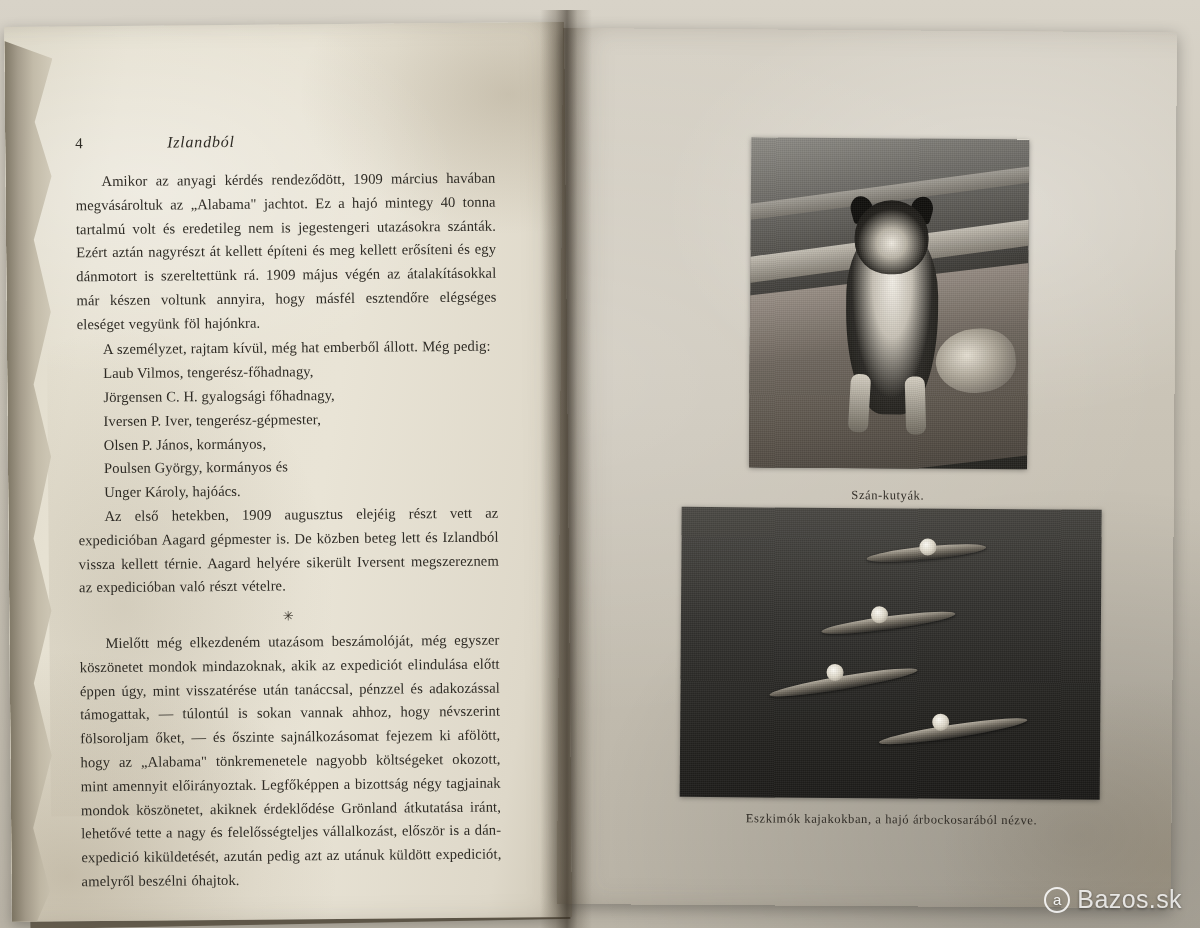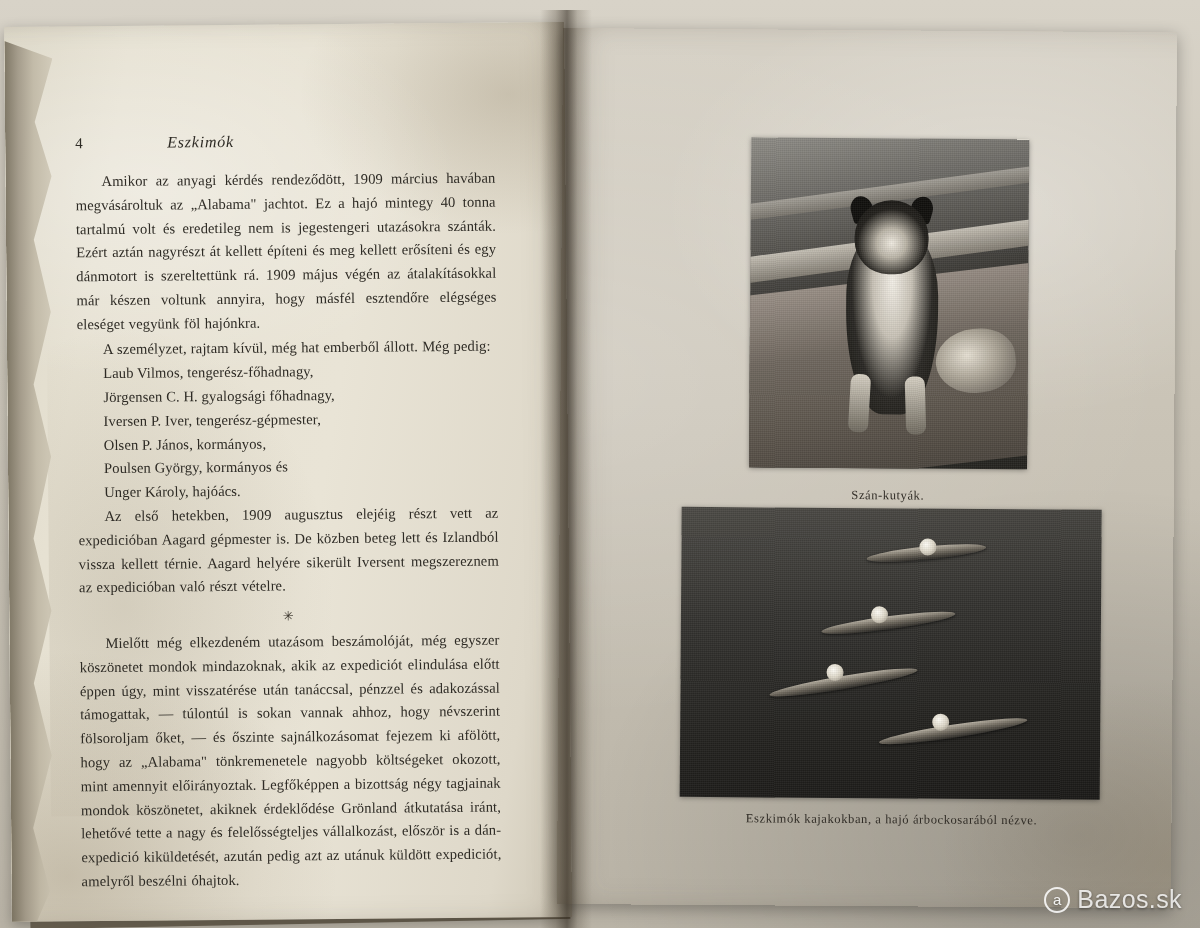--- a/index.html
+++ b/index.html
@@ -370,21 +370,21 @@
 
     <div class="block-bottom"></div>
 
     <div class="page-left">
       <div class="ink-fade"></div>
 
       <div class="text-col">
 
         <div class="folio-row">
           <span class="folio">4</span>
-          <span class="running-head">Eszkimók</span>
+          <span class="running-head">Izlandból</span>
         </div>
 
         <p class="body-p">Amikor az anyagi kérdés rendeződött, 1909 március havában megvásároltuk az „Alabama" jachtot. Ez a hajó mintegy 40 tonna tartalmú volt és eredetileg nem is jegestengeri utazásokra szánták. Ezért aztán nagyrészt át kellett építeni és meg kellett erősíteni és egy dánmotort is szereltettünk rá. 1909 május végén az átalakításokkal már készen voltunk annyira, hogy másfél esztendőre elégséges eleséget vegyünk föl hajónkra.</p>
 
         <p class="body-p">A személyzet, rajtam kívül, még hat emberből állott. Még pedig:</p>
 
         <ul class="name-list">
           <li>Laub Vilmos, tengerész-főhadnagy,</li>
           <li>Jörgensen C. H. gyalogsági főhadnagy,</li>
           <li>Iversen P. Iver, tengerész-gépmester,</li>

